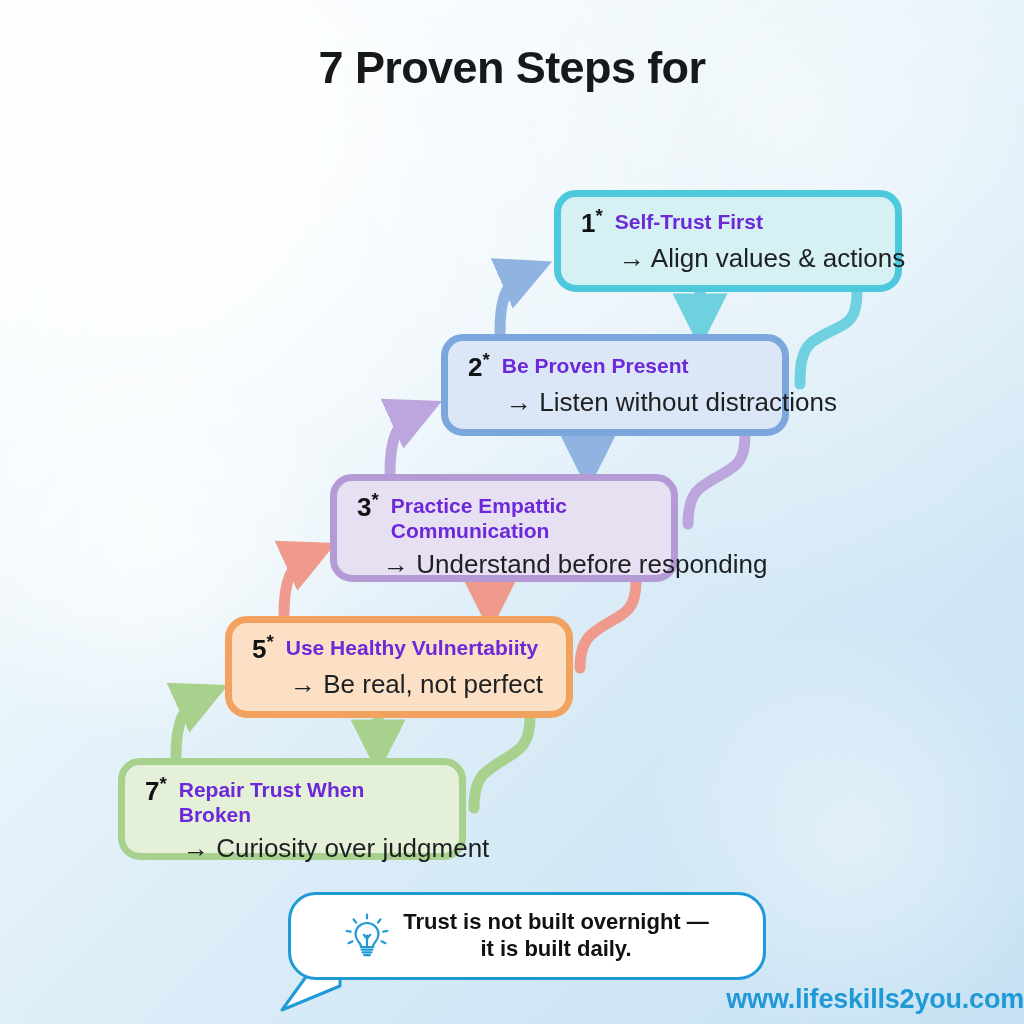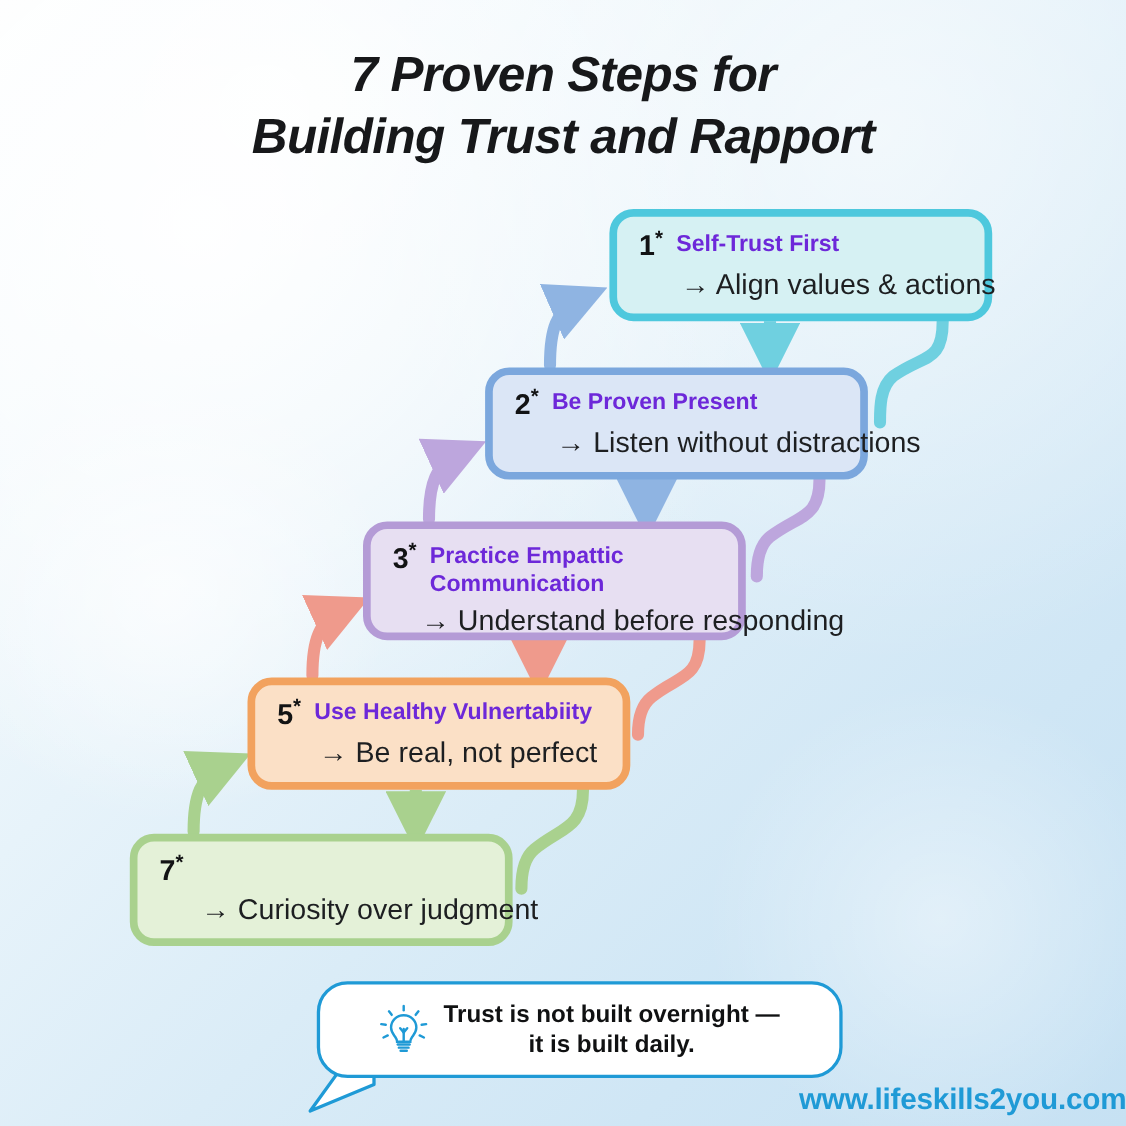--- a/index.html
+++ b/index.html
@@ -39,21 +39,20 @@
   #title {
     position:absolute;
     top:40px; left:0; width:1024px;
     text-align:center;
     font-size:45px;
     font-weight:bold;
     line-height:1.25;
     letter-spacing:-0.6px;
     color:#17181a;
     z-index:6;
-    font-style:italic;
   }
   #title .l2 { display:block; }
 
   
   #wires {
     position:absolute;
     left:0; top:0;
     width:1024px; height:1024px;
     z-index:2;
   }
@@ -161,21 +160,20 @@
 </style>
 </head>
 <body>
 
 <div class="bloom b3"></div>
 <div class="bloom b1"></div>
 <div class="bloom b2"></div>
 
 <h1 id="title">
   <span>7 Proven Steps for</span>
-  <span class="l2">Building Trust and Rapport</span>
 </h1>
 
 <svg id="wires" viewBox="0 0 1024 1024">
   <defs>
     <marker id="ah-cyan" markerWidth="5" markerHeight="5" refX="2.6" refY="2.5" orient="auto">
       <path d="M0,0 L5,2.5 L0,5 z" fill="#6fd0e0"></path>
     </marker>
     <marker id="ah-blue" markerWidth="5" markerHeight="5" refX="2.6" refY="2.5" orient="auto">
       <path d="M0,0 L5,2.5 L0,5 z" fill="#8fb4e2"></path>
     </marker>
@@ -253,20 +251,21 @@
     <span class="title">Use Healthy Vulnertabiity</span>
   </div>
   <div class="sub">→ Be real, not perfect</div>
 </div>
 
 <div class="card" id="card-7">
   <div class="head">
     <span class="num">
       <span>7</span><sup>*</sup>
     </span>
+    <span class="title">Repair Trust When Broken</span>
   </div>
   <div class="sub">→ Curiosity over judgment</div>
 </div>
 
 <svg id="bubble-tail" viewBox="0 0 70 52">
   <path d="M62,2 L62,26 L4,50 L30,14 Z" fill="#ffffff" stroke="#1f9ad6" stroke-width="3" stroke-linejoin="round"></path>
   <rect x="40" y="0" width="30" height="10" fill="#ffffff"></rect>
 </svg>
 
 <div id="quote-bubble">

